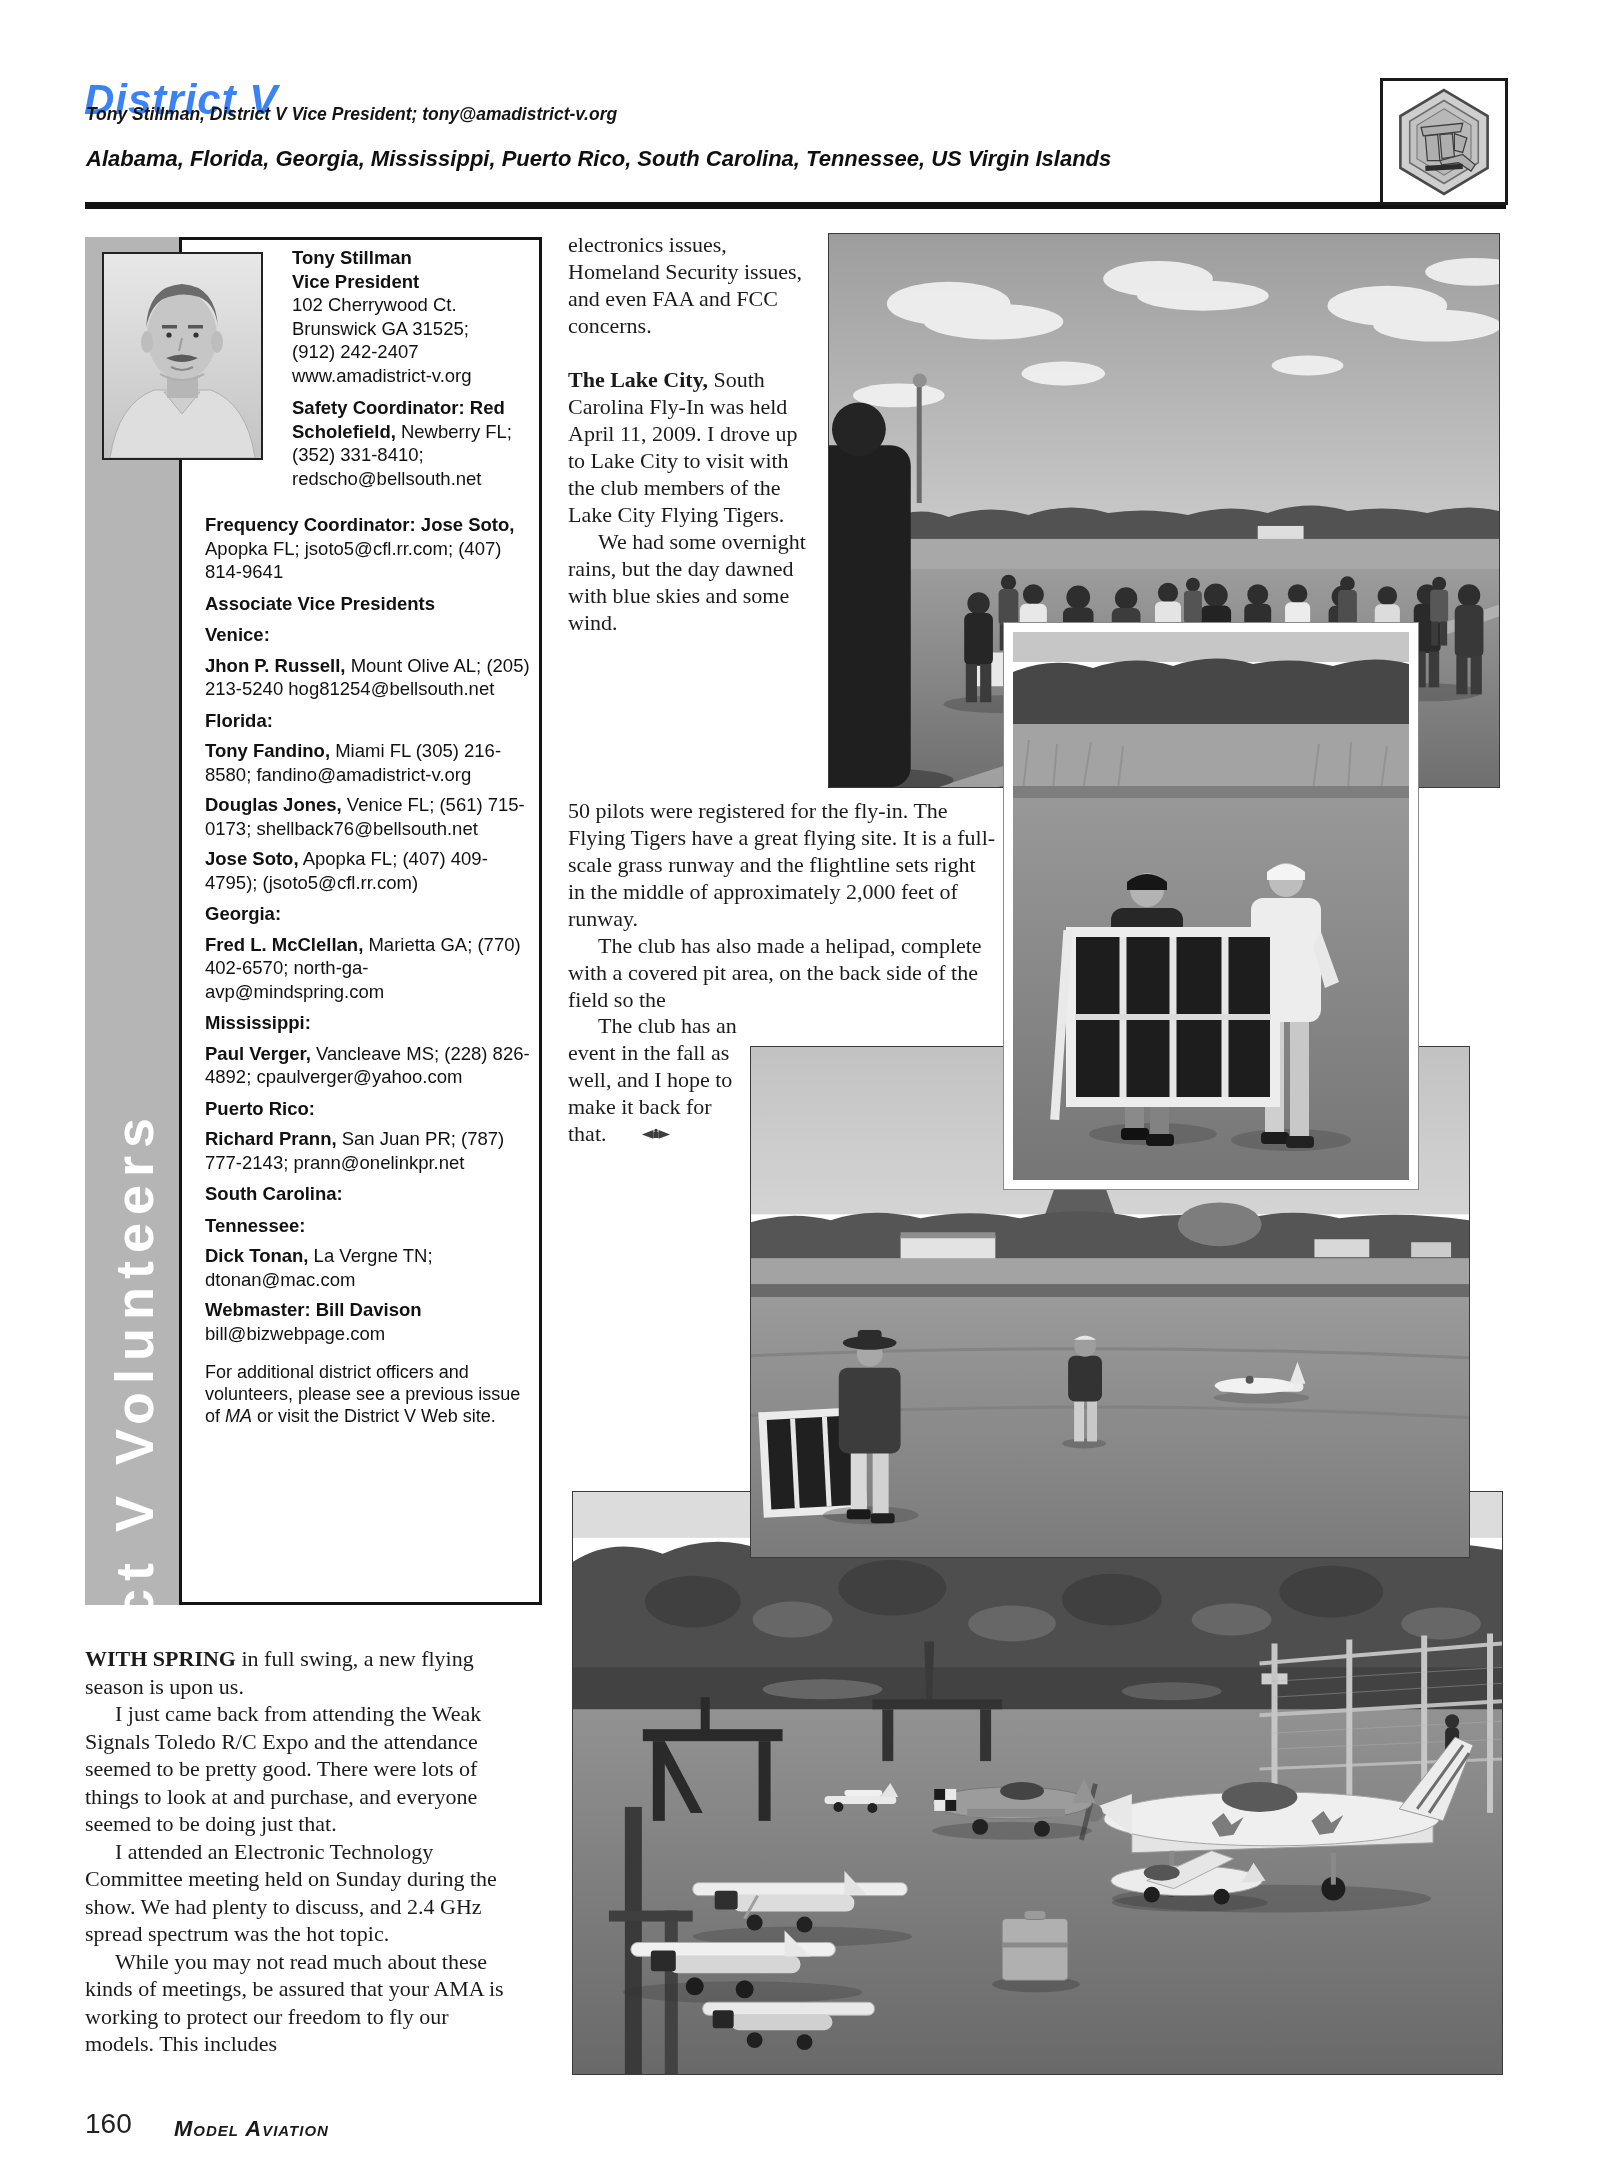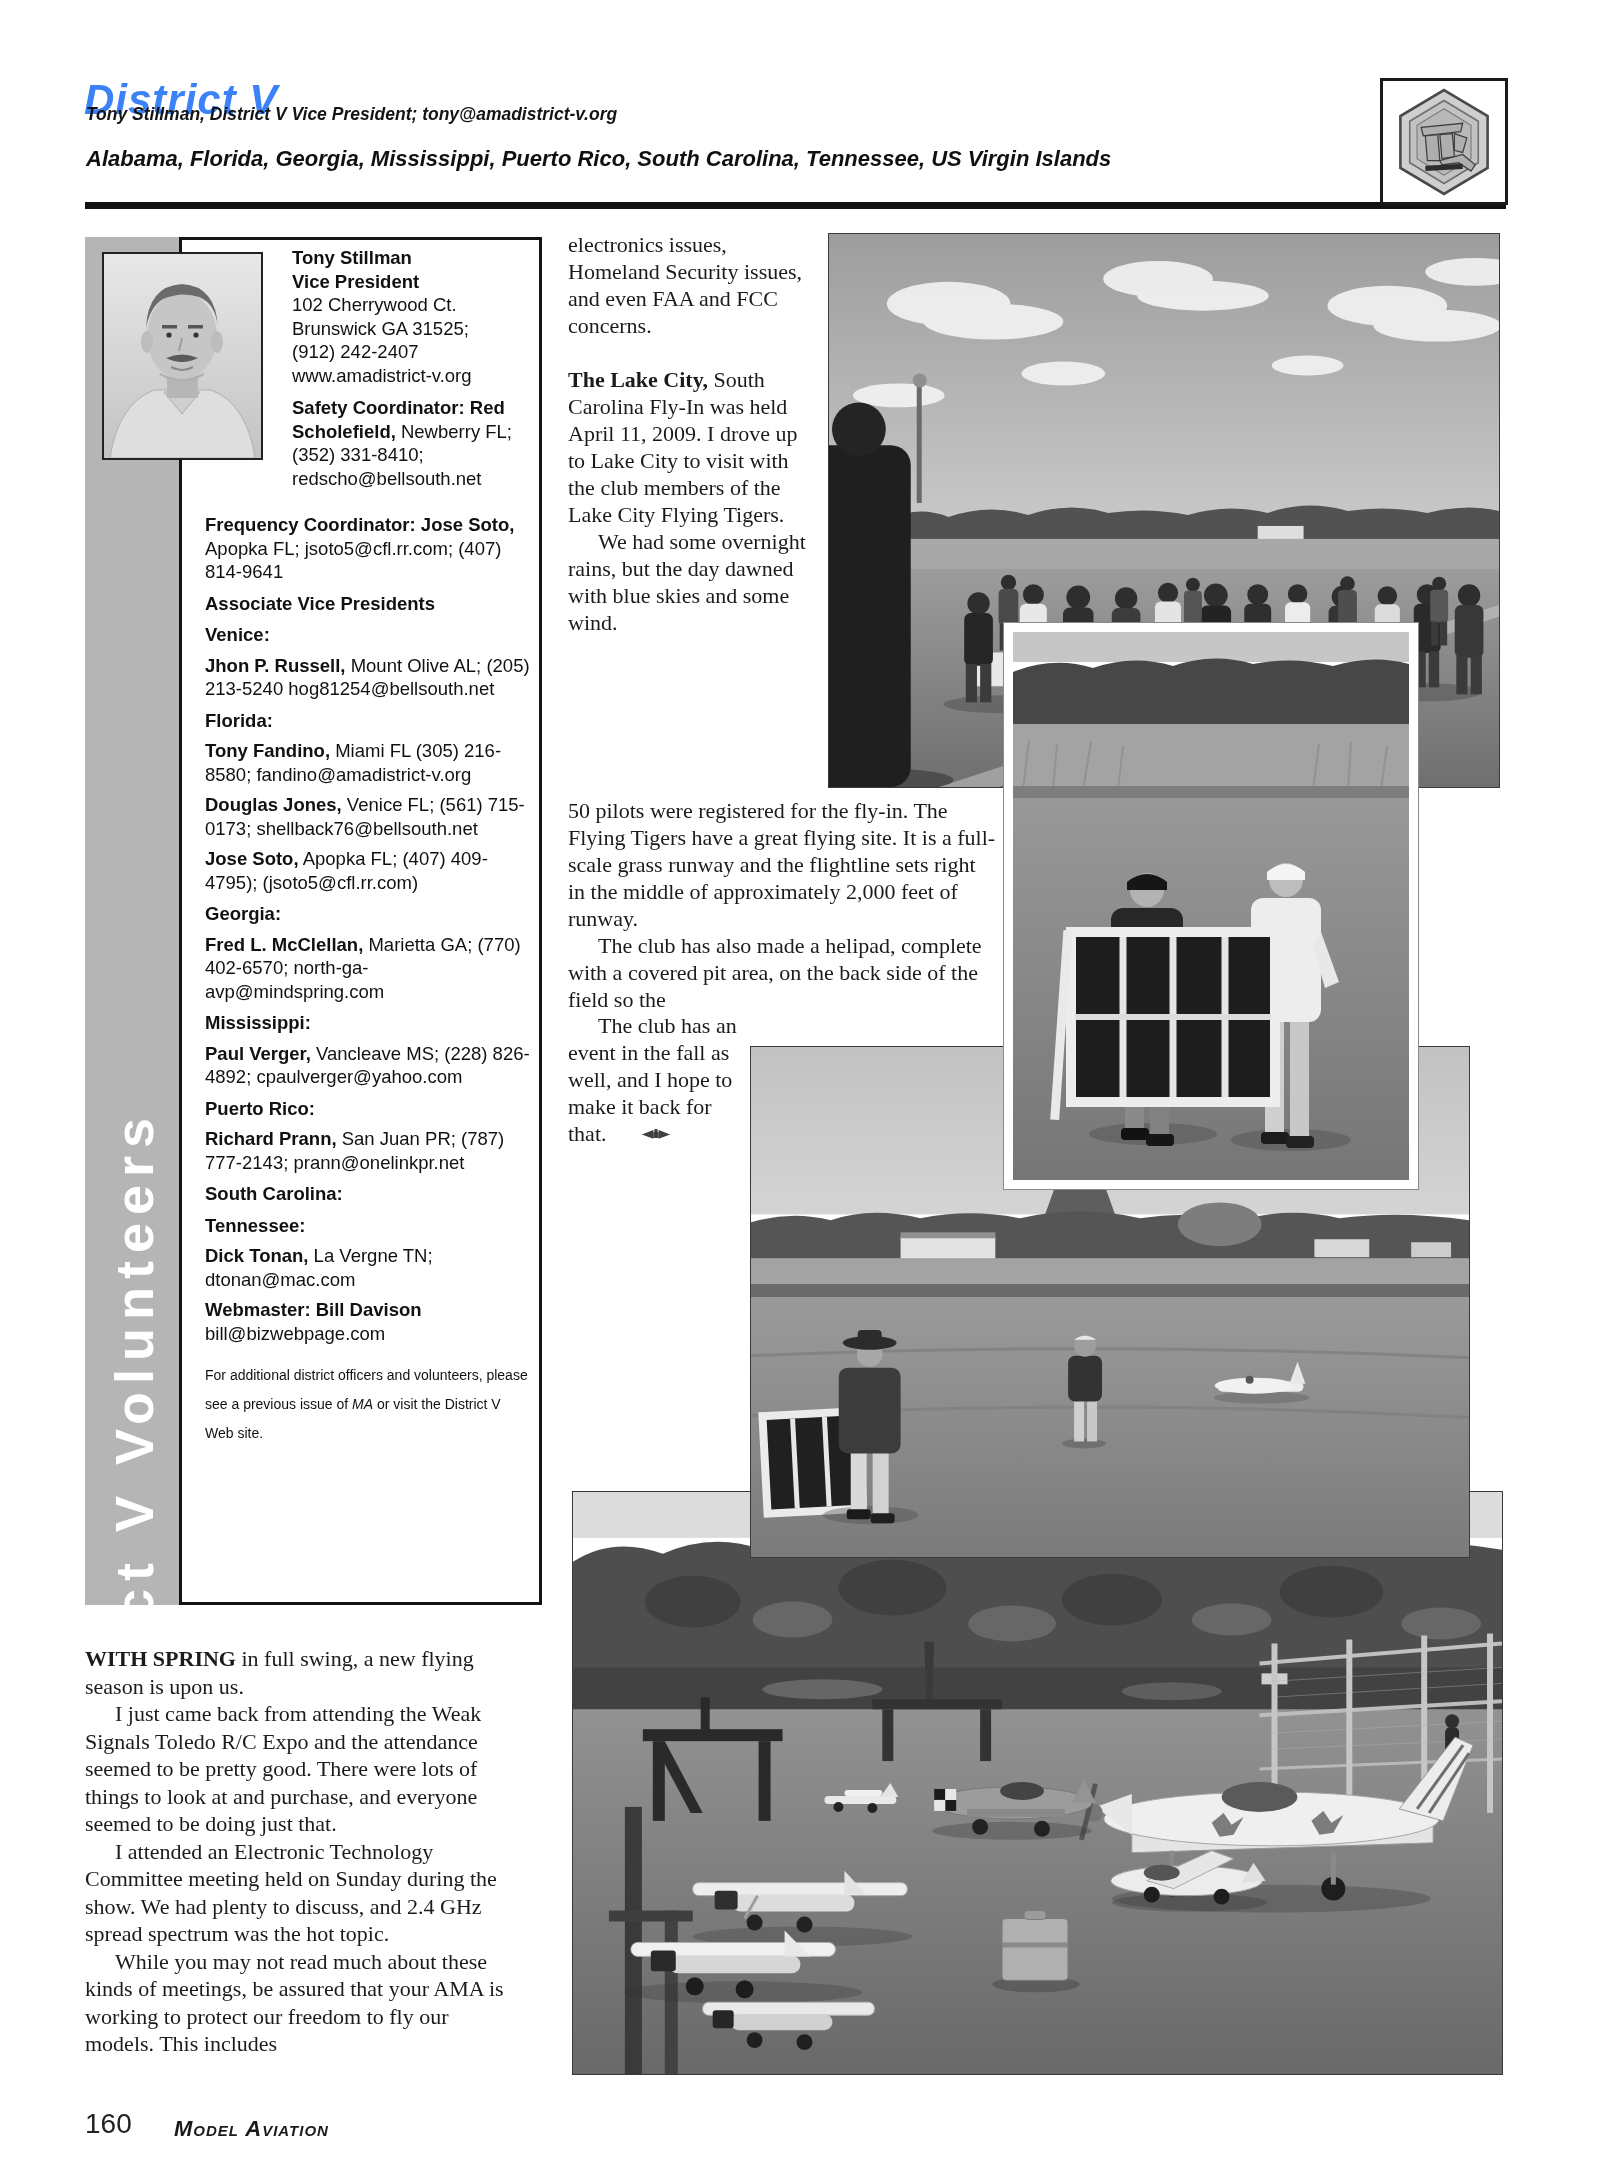--- a/index.html
+++ b/index.html
@@ -23,21 +23,21 @@
           box-sizing:border-box;background:#fff;}
   .portrait{position:absolute;left:102px;top:252px;width:157px;height:204px;border:2px solid #222;
             background:#d9d9d9;z-index:6;}
   .sbText{font-family:"Liberation Sans",sans-serif;font-size:18.5px;line-height:23.5px;color:#111;}
   .vpBlock{position:absolute;left:292px;top:246px;width:254px;z-index:7;}
   .vpBlock div{margin:0;}
   .entries{position:absolute;left:205px;top:506px;width:328px;z-index:7;}
   .entries p{margin:7px 0 0 0;}
   .entries p.sh{margin-top:8px;font-weight:700;}
   .safety{margin-top:9px;}
-  .note{margin-top:16px !important;font-size:14px;line-height:29px;}
+  .note{margin-top:16px !important;font-size:18px;line-height:22px;}
 
   
   figure{margin:0;padding:0;}
   .ph{position:absolute;box-sizing:border-box;}
   .ph svg{display:block;width:100%;height:100%;}
   .ph1{left:828px;top:233px;width:672px;height:555px;border:1px solid #3a3a3a;z-index:1;}
   .ph2{left:1003px;top:622px;width:416px;height:568px;background:#fff;border:1px solid #8a8a8a;padding:9px;z-index:5;}
   .ph3{left:750px;top:1046px;width:720px;height:512px;border:1px solid #3a3a3a;z-index:4;}
   .ph4{left:572px;top:1491px;width:931px;height:584px;border:1px solid #3a3a3a;z-index:2;}
 

